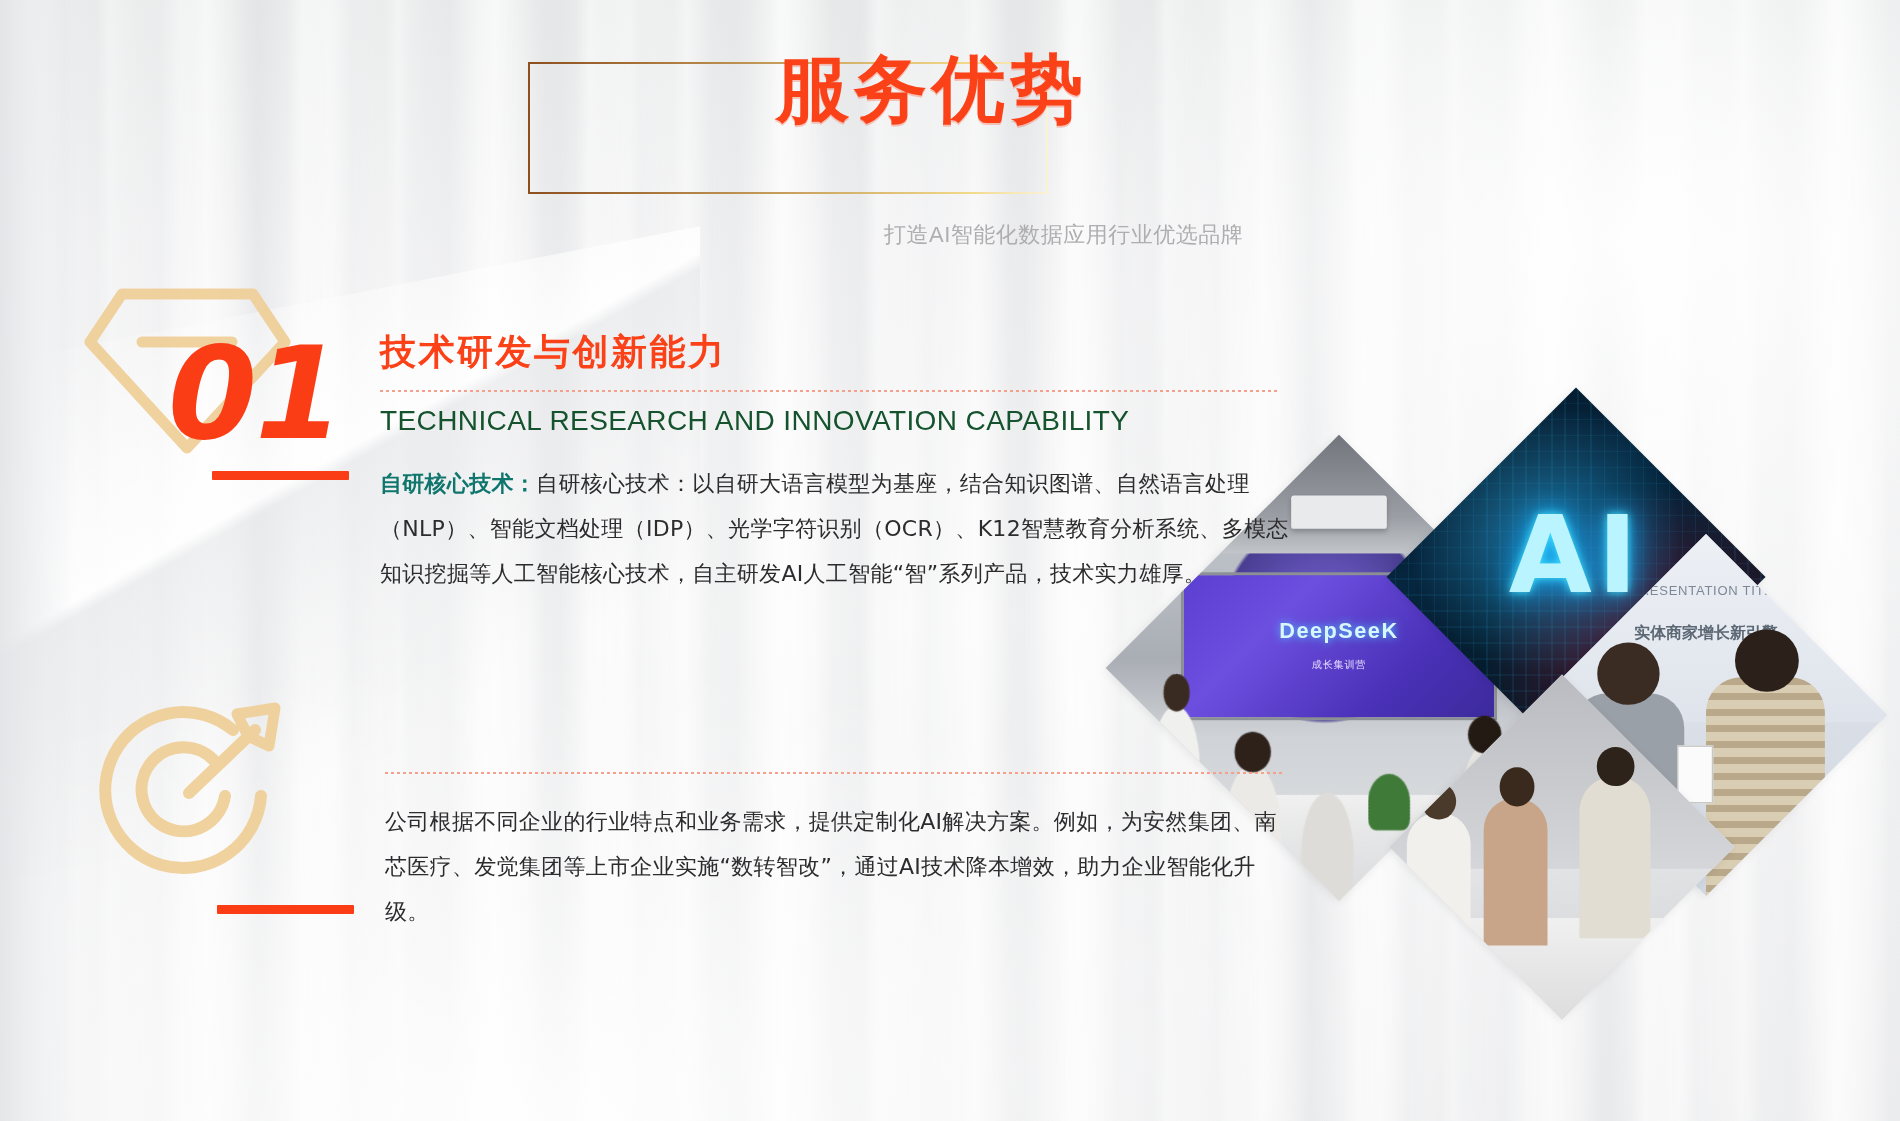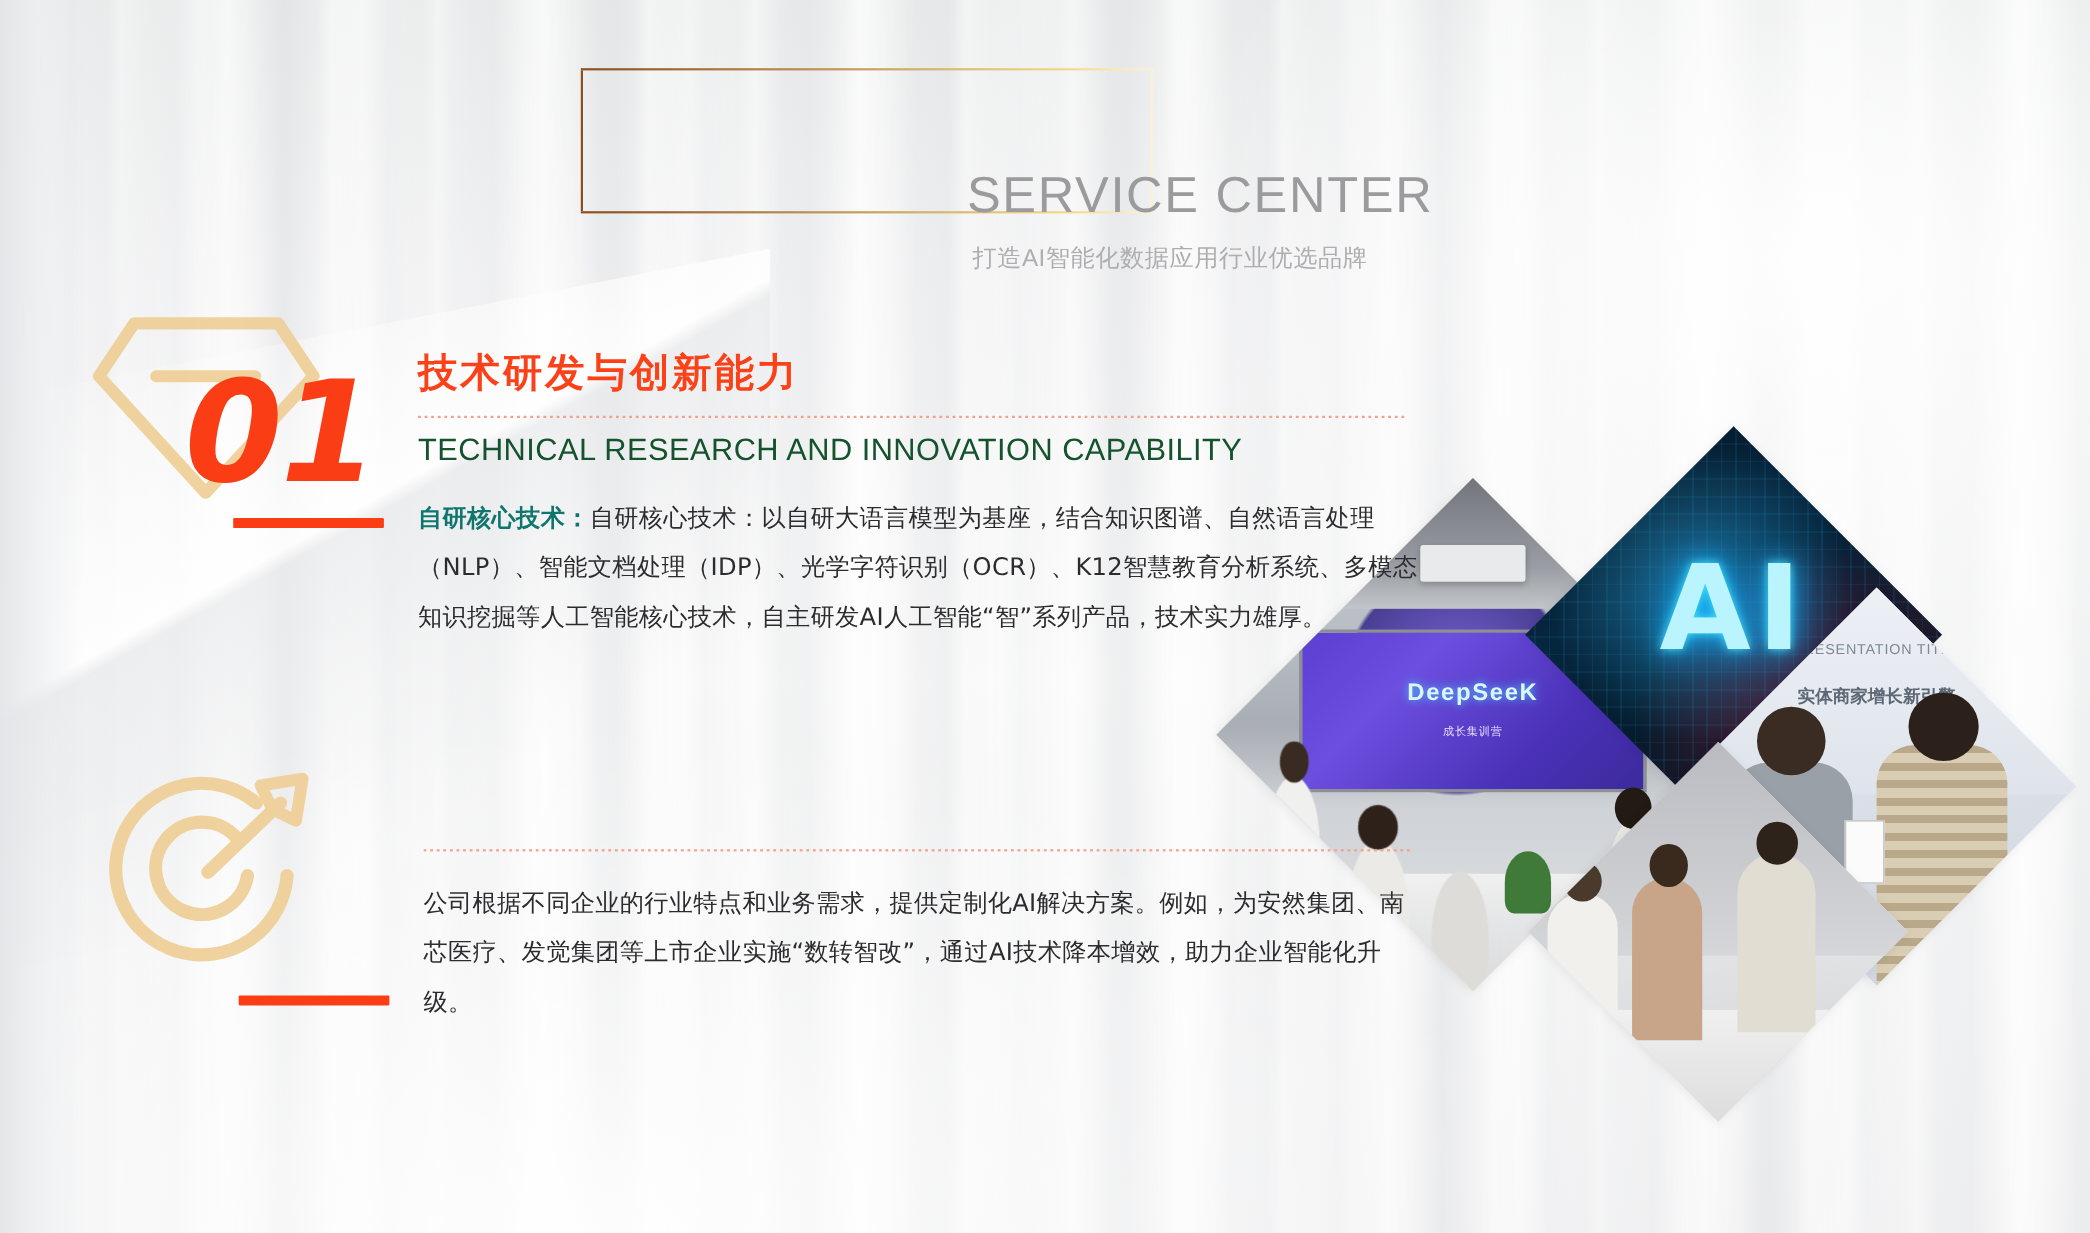--- a/index.html
+++ b/index.html
@@ -236,38 +236,38 @@
   <div class="stripes"></div>
   <div class="stripes2"></div>
   <div class="floor"></div>
   <div class="glowR"></div>
   <div class="glowB"></div>
   <div class="edgeL"></div>
 </div>
 
 <div class="header">
   <div class="hdr-frame"></div>
-  <div class="title-en">SERVICE CENTER</div>
+  <div class="title-cn">服务优势</div>
   <div class="title-tag">打造AI智能化数据应用行业优选品牌</div>
 </div>
 
 <div class="section" style="left:40px; top:258px; width:1300px;">
 
   <div class="sec-badge">
     <span class="sec-icon">
       <svg viewBox="0 0 215 200" width="215" height="200" fill="none">
         <path d="M42 36 L173 36 L205 84 L107 190 L10 84 Z" stroke="#efd09a" stroke-width="11" stroke-linejoin="round"></path>
         <line x1="62" y1="84" x2="152" y2="84" stroke="#efd09a" stroke-width="11" stroke-linecap="round"></line>
       </svg>
     </span>
     <span class="sec-num">01</span>
     <span class="sec-underline"></span>
   </div>
 
-  <div class="sec-body" style="top:62px;">
+  <div class="sec-body" style="top:74px;">
     <div class="sec-h-cn">技术研发与创新能力</div>
     <div class="sec-dot"></div>
     <div class="sec-h-en">TECHNICAL RESEARCH AND INNOVATION CAPABILITY</div>
     <p class="sec-para"><b>自研核心技术：</b><span>自研核心技术：以自研大语言模型为基座，结合知识图谱、自然语言处理（NLP）、智能文档处理（IDP）、光学字符识别（OCR）、K12智慧教育分析系统、多模态知识挖掘等人工智能核心技术，自主研发AI人工智能“智”系列产品，技术实力雄厚。</span></p>
   </div>
 </div>
 
 <div class="section" style="left:45px; top:692px; width:1300px;">
 
   <div class="sec-badge">

